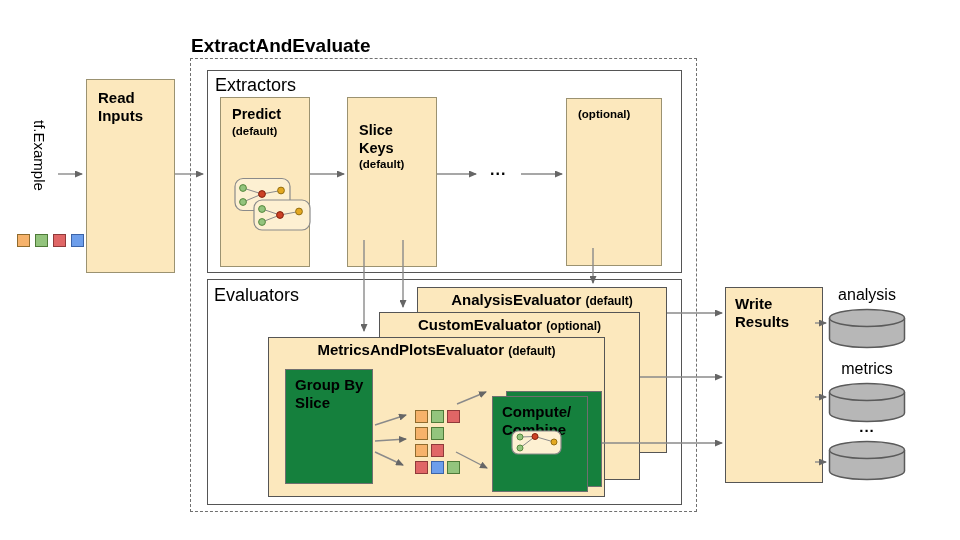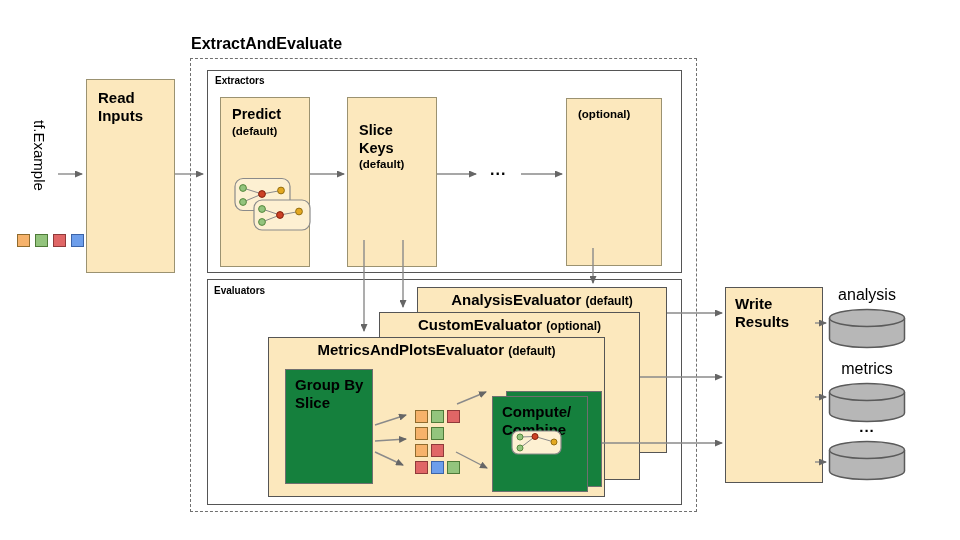--- a/index.html
+++ b/index.html
@@ -13,22 +13,22 @@
   .tanbox-dark { position:absolute; background:#FCE8BD; border:1.5px solid #555; box-sizing:border-box; }
   
   .container { position:absolute; border:1.5px solid #555; box-sizing:border-box; background:transparent; }
   .dashed { position:absolute; border:1.5px dashed #707070; box-sizing:border-box; }
   .innerbox { position:absolute; background:#15803d; border:1.3px solid #6f6f6f; box-sizing:border-box; }
 
   .lbl { font-weight:bold; line-height:1.22; }
   .lbl15 { font-size:15px; }
   .lbl14 { font-size:14.5px; }
   .sub { font-weight:bold; font-size:11.5px; line-height:1.3; }
-  .seclbl { font-weight:bold; font-size:10px; }
-  .title { font-weight:bold; font-size:16px; }
+  .seclbl { font-weight:normal; font-size:18px; }
+  .title { font-weight:bold; font-size:19px; }
   .stacktitle { position:absolute; left:0; right:0; top:3px; text-align:center; white-space:nowrap; font-weight:bold; font-size:15px; }
   .stacktitle .sub2 { font-size:12px; font-weight:bold; }
   .ellipsis { font-weight:bold; font-size:16px; letter-spacing:1px; }
   .outlabel { font-size:16px; text-align:center; }
   .dots-small { font-weight:bold; font-size:15px; text-align:center; letter-spacing:1px; }
 
   .vtext {
     writing-mode:vertical-rl; text-orientation:mixed;
     font-size:15px; white-space:nowrap;
   }

